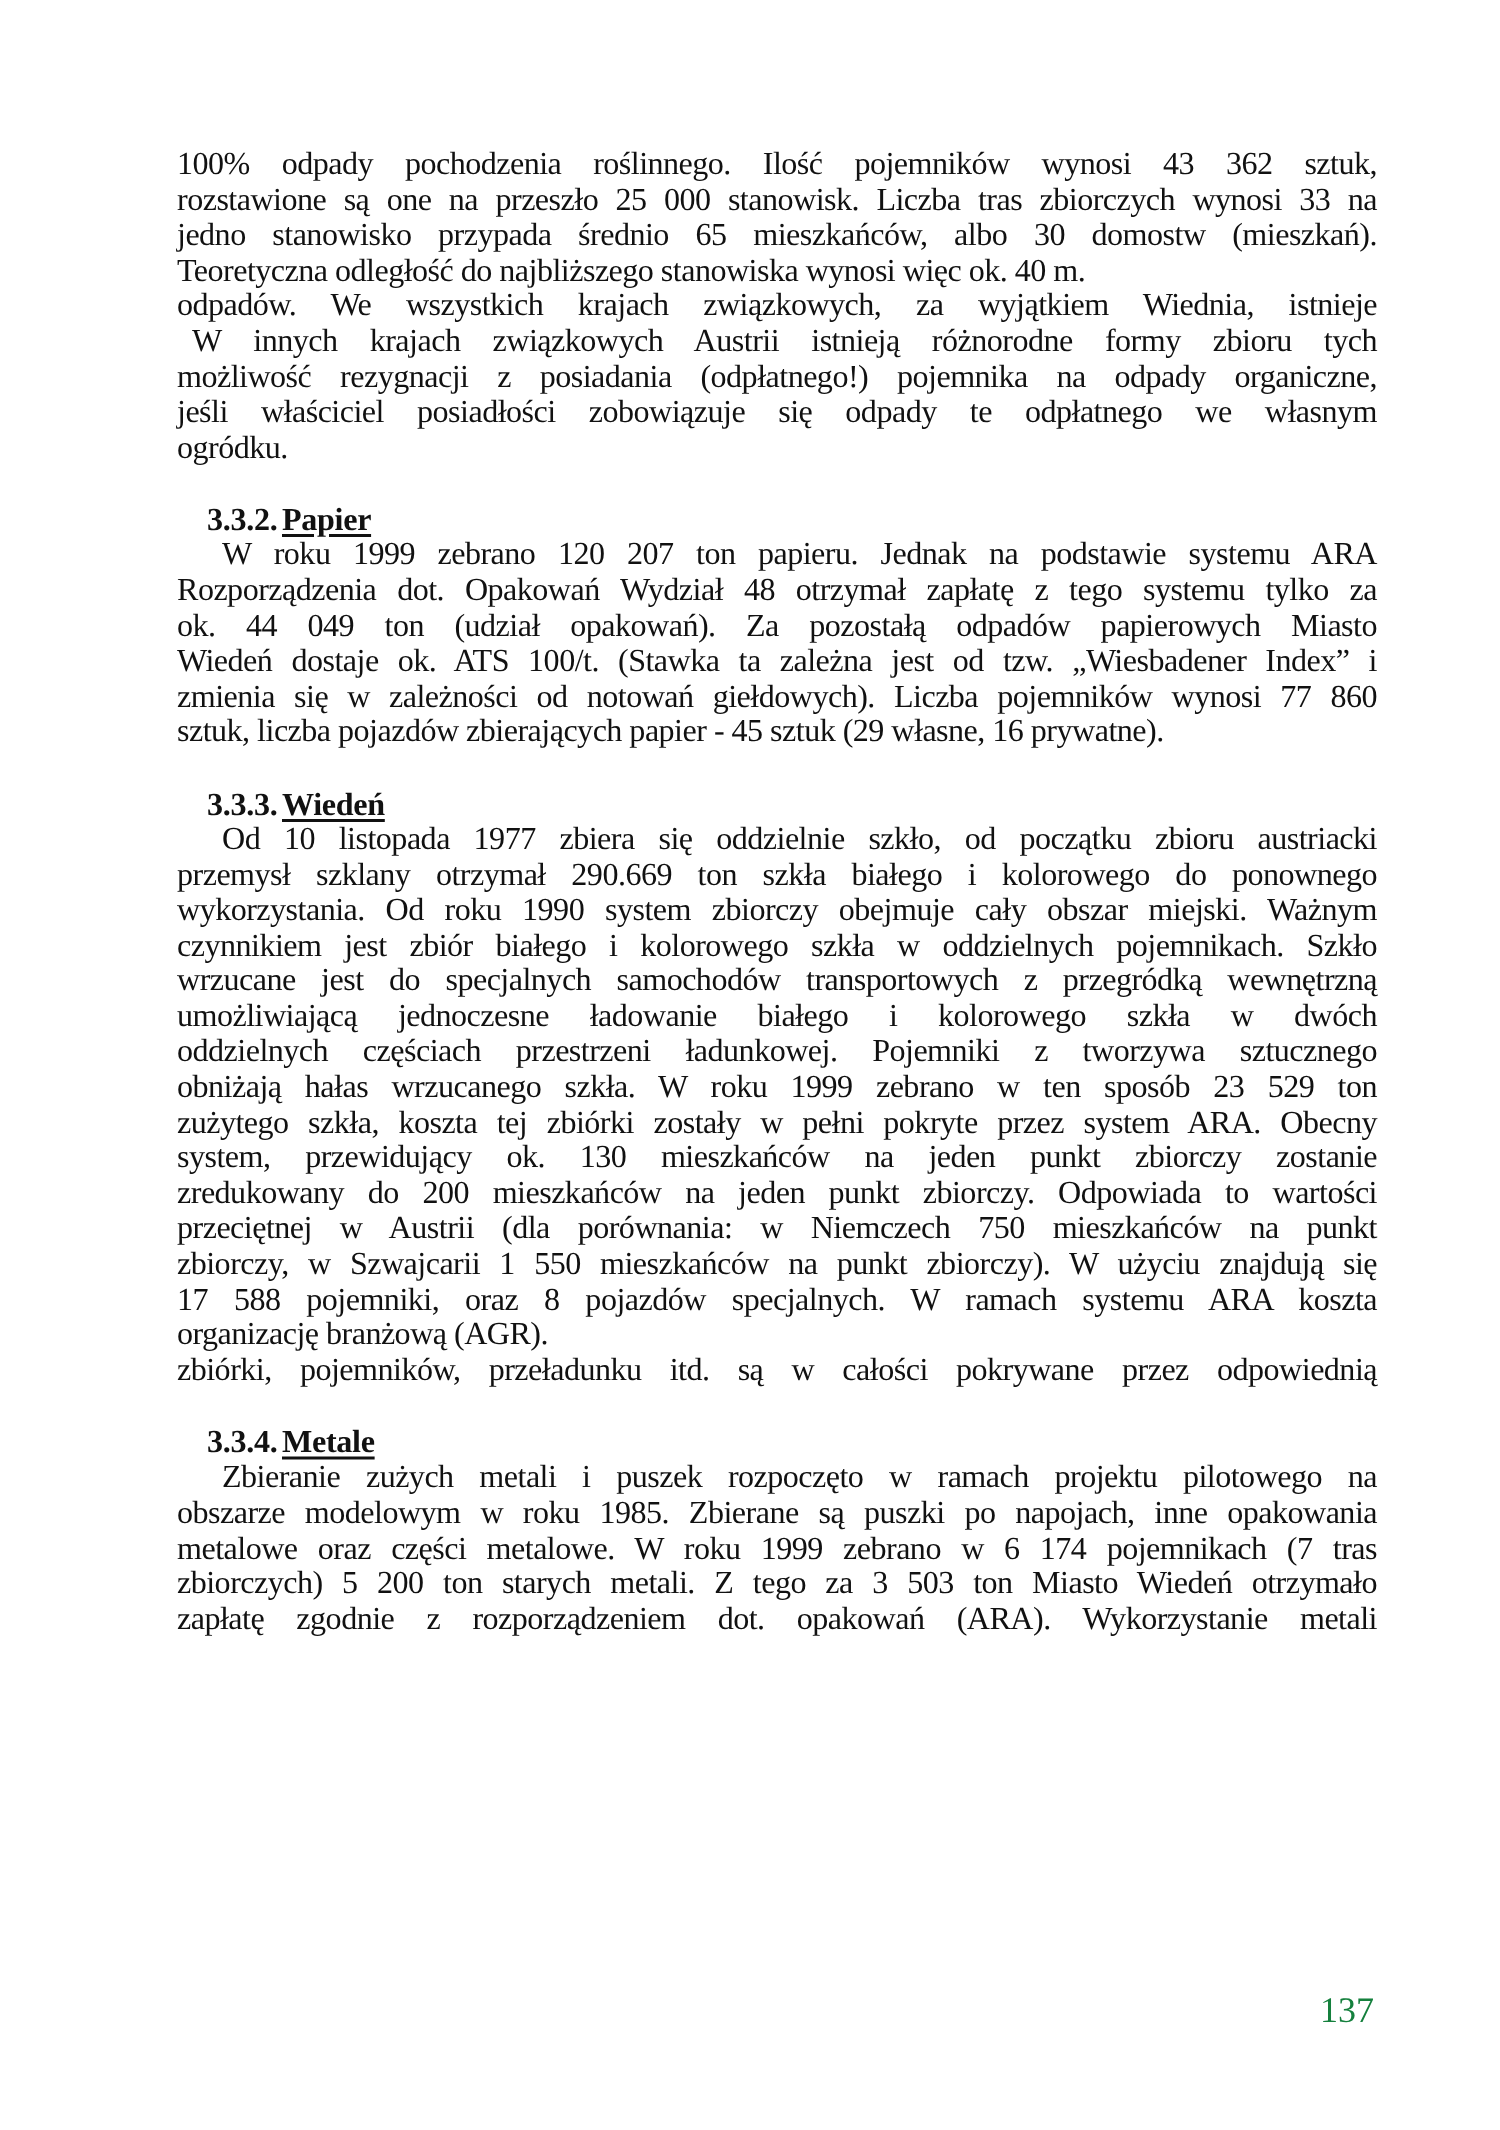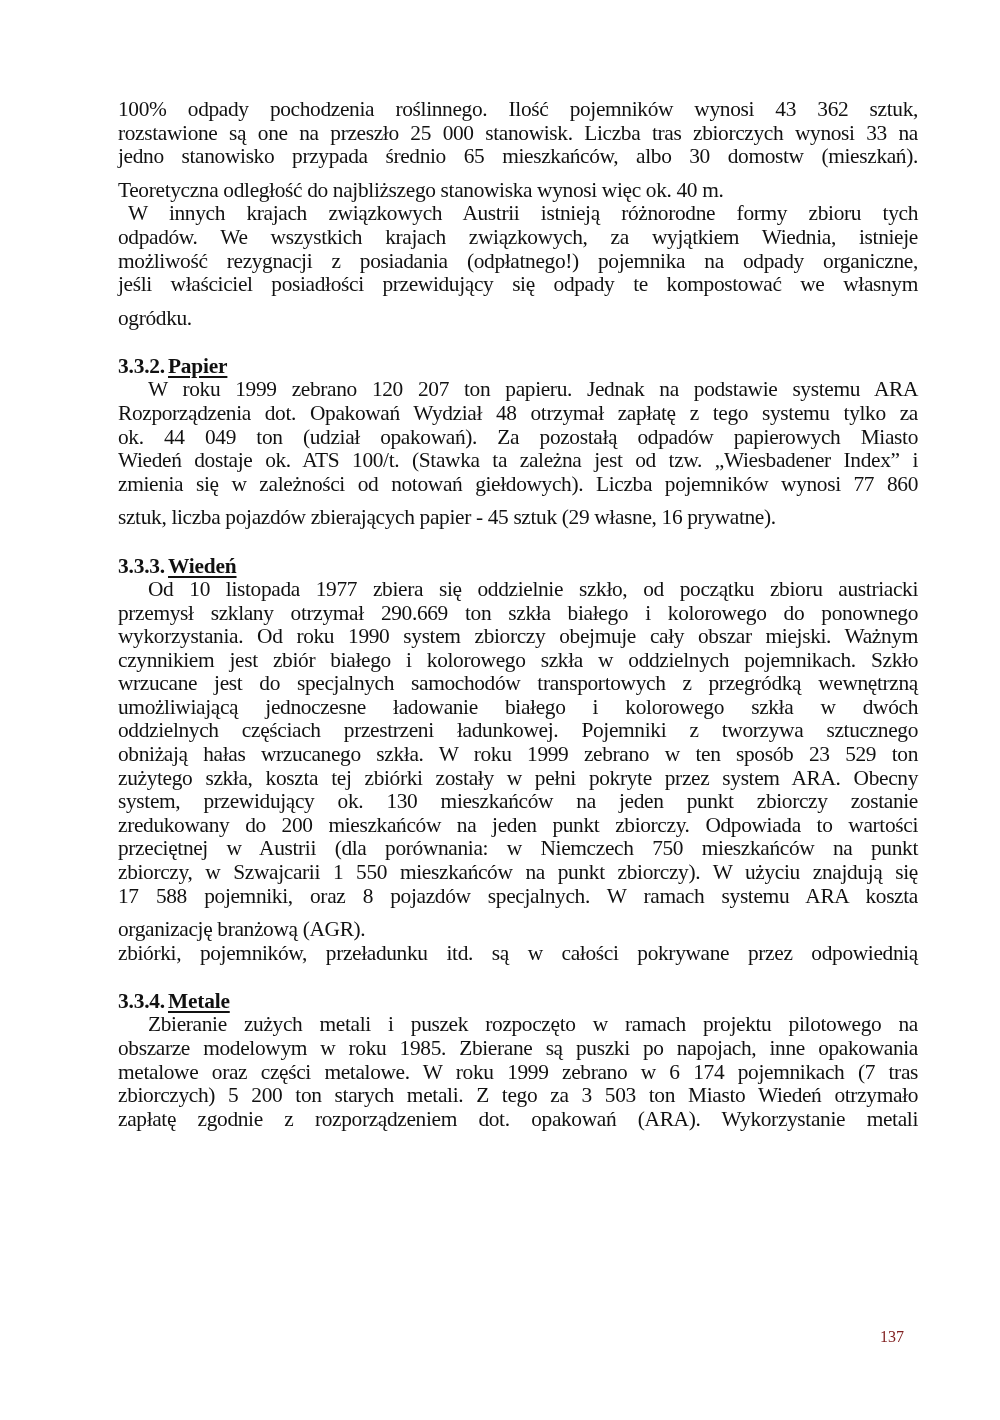--- a/index.html
+++ b/index.html
@@ -25,75 +25,75 @@
       font-size: 21.4px;
       line-height: 23.6px;
       height: 23.6px;
       white-space: nowrap;
       text-align: justify;
       text-align-last: justify;
       letter-spacing: -0.35px;
     }
     .line.last {
       text-align-last: left;
-      margin-top: 10px;
     }
     .line.indent {
       padding-left: 30px;
     }
     .section-gap {
       height: 24px;
     }
     .heading {
       font-size: 21.4px;
       line-height: 24px;
       height: 24px;
       font-weight: bold;
       white-space: nowrap;
       letter-spacing: -0.2px;
     }
     .heading .num {
       display: inline-block;
       width: 50px;
+      margin-left: 20px;
     }
     .heading .title {
       text-decoration: underline;
       text-underline-offset: 3px;
     }
     sup {
       font-size: 12px;
       line-height: 0;
       vertical-align: super;
     }
     .page-number {
       position: absolute;
       left: 880px;
       top: 1328px;
-      font-size: 16px;
+      font-size: 24px;
       font-family: "Liberation Serif", "DejaVu Serif", serif;
-      color: #7f1d1d;
+      color: #15803d;
     }
   </style>
 </head>
 <body>
 
 <div class="page">
 
   <div>
     <div class="line">100% odpady pochodzenia roślinnego. Ilość pojemników wynosi 43 362 sztuk,</div>
     <div class="line">rozstawione są one na przeszło 25 000 stanowisk. Liczba tras zbiorczych wynosi 33 na</div>
     <div class="line">jedno stanowisko przypada średnio 65 mieszkańców, albo 30 domostw (mieszkań).</div>
     <div class="line last">Teoretyczna odległość do najbliższego stanowiska wynosi więc ok. 40 m.</div>
   </div>
 
   <div>
+    <div class="line">odpadów. We wszystkich krajach związkowych, za wyjątkiem Wiednia, istnieje</div>
     <div class="line" style="padding-left:10px;">W innych krajach  związkowych Austrii istnieją różnorodne formy zbioru tych</div>
-    <div class="line">odpadów. We wszystkich krajach związkowych, za wyjątkiem Wiednia, istnieje</div>
     <div class="line">możliwość rezygnacji z posiadania (odpłatnego!) pojemnika na odpady organiczne,</div>
-    <div class="line">jeśli właściciel posiadłości przewidujący się odpady te kompostować we własnym</div>
+    <div class="line">jeśli właściciel posiadłości zobowiązuje się odpady te odpłatnego we własnym</div>
     <div class="line last">ogródku.</div>
   </div>
 
   <div class="section-gap"></div>
 
   <div>
     <div class="heading">
       <span class="num">3.3.2.</span><span class="title">Papier</span>
     </div>
     <div class="line indent">W roku 1999 zebrano 120 207 ton papieru. Jednak na podstawie systemu ARA</div>

